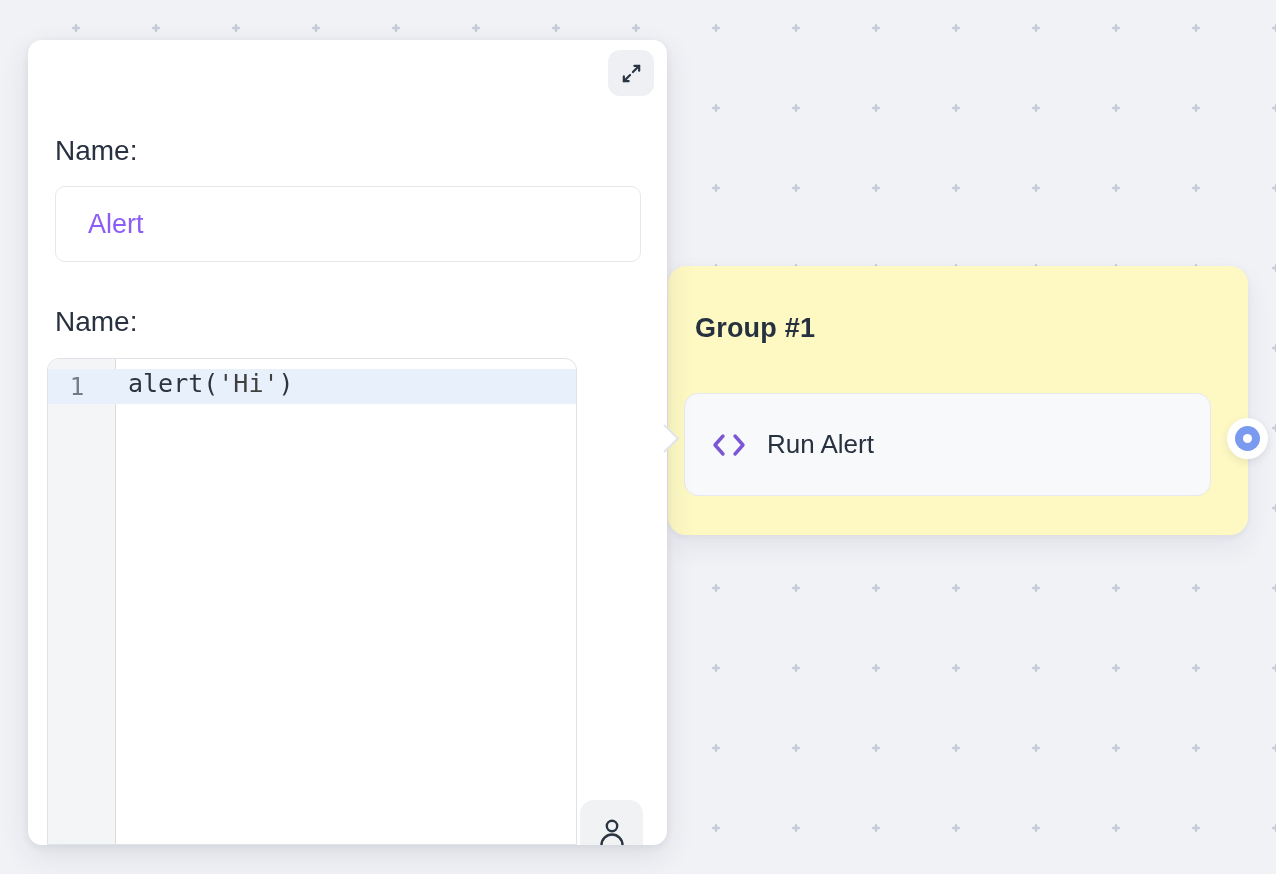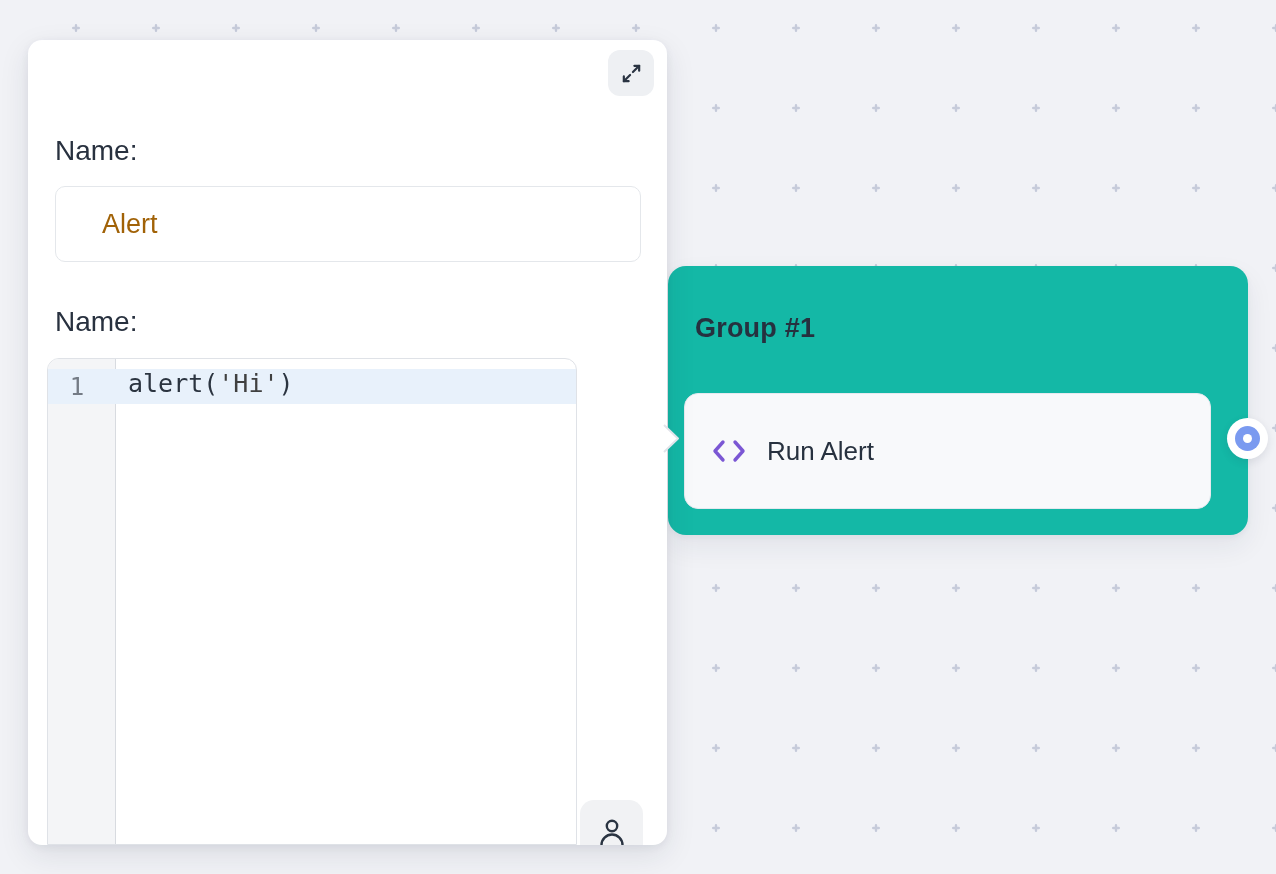--- a/index.html
+++ b/index.html
@@ -11,30 +11,30 @@
     color: #26313f;
   }
 
   
   .canvas-bg { position: absolute; inset: 0; }
 
   
   .group-card {
     position: absolute; left: 668px; top: 266px;
     width: 580px; height: 269px;
-    background: #14b8a6; border-radius: 18px;
+    background: #fef9c3; border-radius: 18px;
     box-shadow: 0 12px 28px rgba(30,40,70,.07), 0 2px 6px rgba(30,40,70,.05);
   }
   .group-title {
     position: absolute; left: 27px; top: 47px;
     font-size: 27px; font-weight: 700; color: #26313f; letter-spacing: .2px;
   }
   .run-node {
     position: absolute; left: 16px; top: 127px;
-    width: 527px; height: 116px;
+    width: 527px; height: 103px;
     background: #f8f9fb; border: 1.5px solid #e6e9ef; border-radius: 14px;
     display: flex; align-items: center; gap: 20px; padding-left: 26px;
     cursor: pointer;
   }
   .run-node-label { font-size: 26px; font-weight: 500; color: #27313f; }
 
   .input-notch { position: absolute; left: 662px; top: 423px; z-index: 30; }
 
   .output-handle-outer {
     position: absolute; left: 1227px; top: 418px;
@@ -67,21 +67,21 @@
   .field-label {
     position: absolute; left: 27px;
     font-size: 28px; color: #28313f;
   }
   .name-label { top: 95px; }
   .name-input {
     position: absolute; left: 27px; top: 146px;
     width: 586px; height: 76px;
     border: 1.5px solid #e4e7eb; border-radius: 10px;
     background: #ffffff; outline: none;
-    padding: 0 46px; font-size: 27px; color: #a16207;
+    padding: 0 32px; font-size: 27px; color: #8b5cf6;
     font-family: "Liberation Sans", "DejaVu Sans", sans-serif;
   }
   .code-label { top: 266px; }
 
   
   .code-editor {
     position: absolute; left: 19px; top: 318px;
     width: 530px; height: 487px;
     border: 1.5px solid #dfe2e7; border-radius: 12px 12px 0 0;
     background: #ffffff; overflow: hidden; cursor: text;

